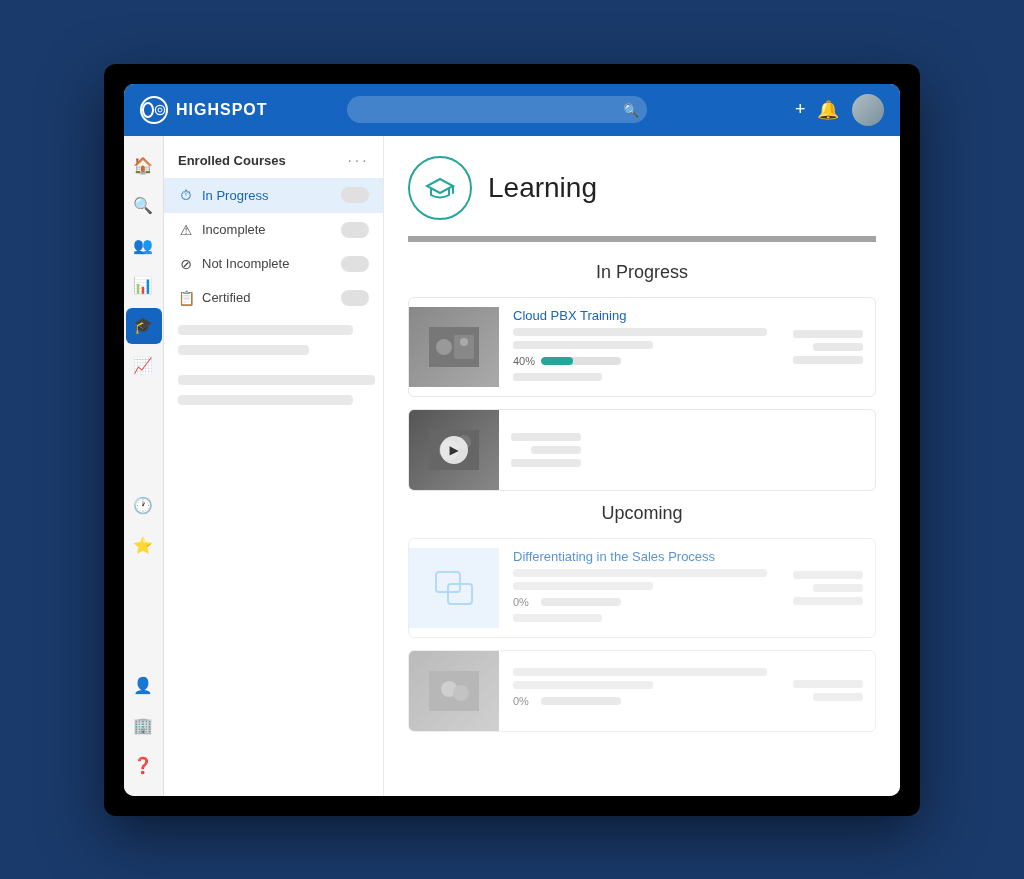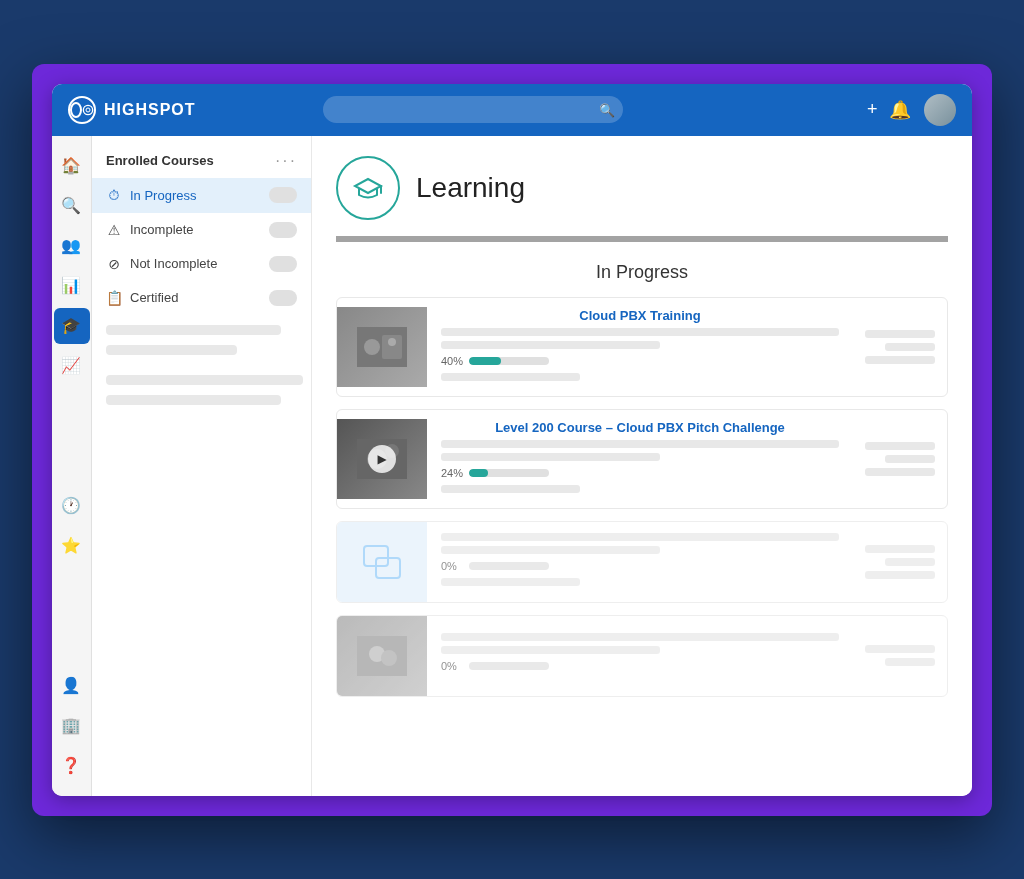--- a/index.html
+++ b/index.html
@@ -5,22 +5,22 @@
     * { box-sizing: border-box; margin: 0; padding: 0; }
     body {
       background: #1a3a6b;
       display: flex;
       justify-content: center;
       align-items: center;
       min-height: 100vh;
       font-family: -apple-system, BlinkMacSystemFont, 'Segoe UI', sans-serif;
     }
     .outer-container {
-      width: 960px;
-      background: #6d28d9;
+      width: 816px;
+      background: #000000;
       border-radius: 12px;
       padding: 20px;
       box-shadow: 0 20px 60px rgba(0,0,0,0.5);
     }
     .browser-window {
       background: #fff;
       border-radius: 10px;
       overflow: hidden;
       box-shadow: 0 4px 20px rgba(0,0,0,0.3);
     }
@@ -270,23 +270,22 @@
       font-size: 12px;
       color: #333;
     }
     .course-info {
       flex: 1;
       padding: 10px 14px;
     }
     .course-name {
       font-size: 13px;
       color: #1565c0;
-      font-weight: 700;
+      font-weight: 400;
       margin-bottom: 5px;
-      text-align: center;
     }
     .skeleton-line {
       height: 8px;
       background: #e8e8e8;
       border-radius: 3px;
       margin-bottom: 5px;
     }
     .skeleton-line.full { width: 100%; }
     .skeleton-line.half { width: 55%; }
     .skeleton-line.short { width: 35%; }
@@ -482,86 +481,76 @@
             <div class="course-thumb" style="position:relative;">
               <div style="width:100%;height:100%;background:linear-gradient(135deg,#555,#888);display:flex;align-items:center;justify-content:center;">
                 <svg width="50" height="40" viewBox="0 0 50 40">
                   <rect width="50" height="40" fill="#666"></rect>
                   <circle cx="20" cy="20" r="10" fill="#888"></circle>
                   <circle cx="35" cy="12" r="7" fill="#777"></circle>
                 </svg>
               </div>
               <div class="play-btn">▶</div>
             </div>
-            <div class="course-info">
-              <div class="course-name">Level 200 Course – Cloud PBX Pitch Challenge</div>
-              <div class="skeleton-line full"></div>
-              <div class="skeleton-line half"></div>
-              <div class="progress-row">
-                <span class="progress-pct">24%</span>
-                <div class="progress-bar-bg">
-                  <div class="progress-bar-fill" style="width:24%"></div>
-                </div>
-              </div>
-              <div class="skeleton-line short"></div>
-            </div>
             <div class="course-side-skeletons">
               <div class="side-skel"></div>
               <div class="side-skel" style="width:50px;"></div>
               <div class="side-skel"></div>
             </div>
           </div>
         </div>
 
         <div class="section-upcoming">
+          <h2 class="section-title">Upcoming</h2>
 
           <div class="course-card upcoming">
             <div class="upcoming-thumb">
               <div style="display:flex;flex-direction:column;gap:4px;align-items:center;">
                 <svg width="40" height="36" viewBox="0 0 40 36">
                   <rect x="2" y="2" width="24" height="20" rx="3" stroke="#90caf9" stroke-width="2" fill="none"></rect>
                   <rect x="14" y="14" width="24" height="20" rx="3" stroke="#90caf9" stroke-width="2" fill="none"></rect>
                 </svg>
               </div>
+            </div>
+            <div class="course-info">
+              <div class="course-name">Differentiating in the Sales Process</div>
+              <div class="skeleton-line full"></div>
+              <div class="skeleton-line half"></div>
+              <div class="progress-row">
+                <span class="progress-pct">0%</span>
+                <div class="progress-bar-bg">
+                  <div class="progress-bar-fill" style="width:0%"></div>
+                </div>
+              </div>
+              <div class="skeleton-line short"></div>
+            </div>
+            <div class="course-side-skeletons">
+              <div class="side-skel"></div>
+              <div class="side-skel" style="width:50px;"></div>
+              <div class="side-skel"></div>
+            </div>
+          </div>
+
+          <div class="course-card upcoming">
+            <div class="upcoming-thumb-img">
+              <svg width="50" height="40" viewBox="0 0 50 40">
+                <rect width="50" height="40" fill="#999"></rect>
+                <circle cx="20" cy="18" r="8" fill="#bbb"></circle>
+                <circle cx="32" cy="22" r="8" fill="#aaa"></circle>
+              </svg>
             </div>
             <div class="course-info">
               <div class="skeleton-line full"></div>
               <div class="skeleton-line half"></div>
               <div class="progress-row">
                 <span class="progress-pct">0%</span>
                 <div class="progress-bar-bg">
                   <div class="progress-bar-fill" style="width:0%"></div>
                 </div>
               </div>
-              <div class="skeleton-line short"></div>
-            </div>
-            <div class="course-side-skeletons">
-              <div class="side-skel"></div>
-              <div class="side-skel" style="width:50px;"></div>
-              <div class="side-skel"></div>
-            </div>
-          </div>
-
-          <div class="course-card upcoming">
-            <div class="upcoming-thumb-img">
-              <svg width="50" height="40" viewBox="0 0 50 40">
-                <rect width="50" height="40" fill="#999"></rect>
-                <circle cx="20" cy="18" r="8" fill="#bbb"></circle>
-                <circle cx="32" cy="22" r="8" fill="#aaa"></circle>
-              </svg>
-            </div>
-            <div class="course-info">
-              <div class="skeleton-line full"></div>
-              <div class="skeleton-line half"></div>
-              <div class="progress-row">
-                <span class="progress-pct">0%</span>
-                <div class="progress-bar-bg">
-                  <div class="progress-bar-fill" style="width:0%"></div>
-                </div>
-              </div>
             </div>
             <div class="course-side-skeletons">
               <div class="side-skel"></div>
               <div class="side-skel" style="width:50px;"></div>
             </div>
           </div>
         </div>
 
       </div>
     </div>

